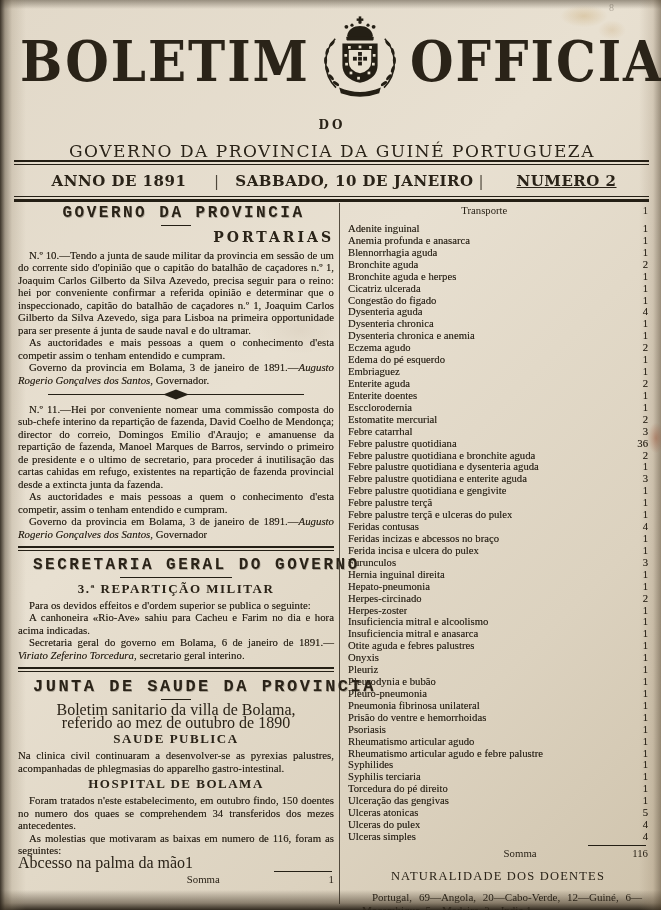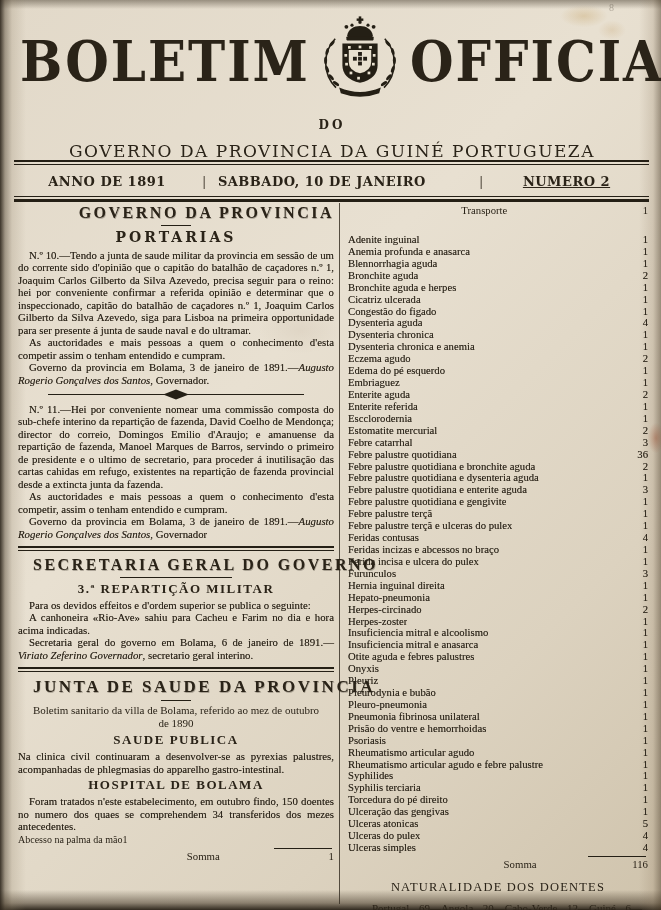--- a/index.html
+++ b/index.html
@@ -29,68 +29,68 @@
   .mast-title{
     font-family:"DejaVu Serif", serif;font-weight:bold;font-size:50px;letter-spacing:2px;
     transform:scaleY(1.12);white-space:nowrap;
   }
   .crest{flex:0 0 96px;height:108px;margin-top:-6px;}
   .do-label{font-family:"DejaVu Serif", serif;font-weight:bold;font-size:12px;letter-spacing:3px;margin-top:2px;}
   .subtitle{font-family:"DejaVu Serif", serif;font-weight:normal;font-size:17px;letter-spacing:1.5px;margin-top:9px;white-space:nowrap;}
 
   .rule-a{position:absolute;left:14px;right:12px;top:160px;border-top:2px solid #241f15;border-bottom:1px solid #241f15;height:2px;}
   .dateline{
-    position:absolute;left:12px;right:12px;top:168px;height:26px;
+    position:absolute;left:24px;right:12px;top:168px;height:26px;
     display:flex;align-items:center;
-    font-family:"DejaVu Serif", serif;font-weight:bold;font-size:13px;letter-spacing:0.5px;
+    font-family:"DejaVu Serif", serif;font-weight:bold;font-size:15px;letter-spacing:0.5px;
   }
   .dl-cell-a{flex:0 0 190px;text-align:center;}
-  .dl-cell-b{flex:1;padding-left:11px;}
+  .dl-cell-b{flex:1;text-align:center;padding-left:11px;}
   .dl-cell-c{flex:0 0 165px;text-align:center;text-decoration:underline;}
   .dl-bar{flex:0 0 2px;font-weight:normal;opacity:.8;}
   .rule-b{position:absolute;left:14px;right:12px;top:196px;border-top:1px solid #241f15;border-bottom:3px solid #241f15;height:2px;}
 
   
   .col-divider{position:absolute;left:339px;top:203px;bottom:6px;width:1px;background:#3a3227;opacity:.85;}
   .left-col{position:absolute;left:18px;top:204px;width:316px;}
   .right-col{position:absolute;left:348px;top:204px;width:300px;}
 
   
   .display-heading{
-    font-family:Liberation Serif, serif;font-weight:bold;text-align:right;
+    font-family:Liberation Mono, monospace;font-weight:bold;text-align:center;
     font-size:16px;letter-spacing:2.5px;white-space:nowrap;
     text-shadow:0.6px 0.6px 0 rgba(42,35,25,.3);
     margin-left:15px;
   }
   .display-heading.big{font-size:17px;}
   .short-rule{width:30px;border-top:1.5px solid #241f15;margin:3px auto 3px;}
   .mid-rule{width:112px;border-top:1.5px solid #241f15;margin:3px auto 3px;}
-  .sub-heading{font-family:"DejaVu Serif", serif;font-weight:bold;text-align:center;font-size:14px;letter-spacing:3px;margin:1px 0 4px;}
+  .sub-heading{font-family:"DejaVu Serif", serif;font-weight:bold;text-align:right;font-size:14px;letter-spacing:3px;margin:1px 0 4px;}
   .caps-heading{text-align:center;font-size:13px;letter-spacing:1.5px;margin:2px 0;font-weight:bold;}
 
   
   .body-text p{margin:0;font-size:10.8px;line-height:12.45px;text-align:justify;text-shadow:0 0 .3px rgba(42,35,25,.55);}
   .body-text p.ind{text-indent:11px;}
-  .centered-note{font-size:11px;line-height:13px;text-align:center;margin:1px 0;}
+  .centered-note{font-size:16px;line-height:13px;text-align:center;margin:1px 0;}
 
   .fleuron{position:relative;height:12px;margin:3px 30px 2px;}
   .fleuron::before{content:"";position:absolute;left:0;right:0;top:5px;border-top:1.5px solid #241f15;}
   .fleuron::after{content:"";position:absolute;left:50%;top:2.5px;width:7px;height:7px;background:#241f15;
     transform:translateX(-50%) scaleX(2.6) rotate(45deg);}
   .section-rule{border-top:2.5px solid #241f15;border-bottom:1px solid #241f15;height:2px;margin:6px 0 5px;}
 
   
-  .item-row{display:flex;font-size:10px;line-height:13px;}
+  .item-row{display:flex;font-size:16px;line-height:13px;}
   .somma-rule{width:58px;border-top:1px solid #241f15;margin:2px 2px 1px auto;}
   .somma-row{display:flex;font-size:10.8px;line-height:13px;}
   .somma-row .s-label{flex:1;text-align:center;padding-left:60px;}
   .somma-row .s-val{flex:0 0 auto;text-align:left;}
 
   
-  .trans-row{display:flex;font-size:10.7px;line-height:12px;margin-bottom:18px;gap:22px;}
+  .trans-row{display:flex;font-size:10.7px;line-height:12px;margin-bottom:7px;gap:22px;}
   .trans-row .tlabel{flex:1;text-align:center;}
   .trow{display:flex;justify-content:space-between;font-size:10.7px;line-height:11.92px;text-shadow:0 0 .3px rgba(42,35,25,.5);}
   .trow .tlabel{white-space:nowrap;overflow:hidden;}
   .trow .tval{flex:0 0 auto;text-align:right;}
   .nat-heading{text-align:center;font-size:12.5px;letter-spacing:1.2px;margin:9px 0 7px;font-weight:normal;}
   .nat-text{font-size:11px;line-height:13.5px;text-align:justify;text-indent:10px;}
 </style>
 </head>
 <body>
 
@@ -196,32 +196,33 @@
     <p class="ind"><span>Governo da provincia em Bolama, 3 de janeiro de 1891.—</span><i>Augusto Rogerio Gonçalves dos Santos</i><span>, Governador</span></p>
 
     <div class="section-rule"></div>
 
     <div class="display-heading">SECRETARIA GERAL DO GOVERNO</div>
     <div class="mid-rule"></div>
     <div class="caps-heading">3.ª REPARTIÇÃO MILITAR</div>
 
     <p class="ind">Para os devidos effeitos e d'ordem superior se publica o seguinte:</p>
     <p class="ind">A canhoneira «Rio-Ave» sahiu para Cacheu e Farim no dia e hora acima indicadas.</p>
-    <p class="ind"><span>Secretaria geral do governo em Bolama, 6 de janeiro de 1891.—</span><i>Viriato Zeferino Governador</i><span>, secretario geral interino.</span></p>
+    <p class="ind"><span>Secretaria geral do governo em Bolama, 6 de janeiro de 1891.—</span><i>Viriato Zeferino Torcedura</i><span>, secretario geral interino.</span></p>
 
     <div class="section-rule"></div>
 
     <div class="display-heading big">JUNTA DE SAUDE DA PROVINCIA</div>
     <div class="short-rule"></div>
 
     <div class="centered-note" style="padding:0 14px;">Boletim sanitario da villa de Bolama, referido ao mez de outubro de 1890</div>
     <div class="caps-heading">SAUDE PUBLICA</div>
     <p>Na clinica civil continuaram a desenvolver-se as pyrexias palustres, acompanhadas de phlegmasias do apparelho gastro-intestinal.</p>
     <div class="caps-heading">HOSPITAL DE BOLAMA</div>
     <p class="ind">Foram tratados n'este estabelecimento, em outubro findo, 150 doentes no numero dos quaes se comprehendem 34 transferidos dos mezes antecedentes.</p>
+    <p class="ind">As molestias que motivaram as baixas em numero de 116, foram as seguintes:</p>
 
     <div class="item-row">
       <span>Abcesso na palma da mão</span>
       <span>1</span>
     </div>
     <div class="somma-rule"></div>
     <div class="somma-row">
       <span class="s-label">Somma</span>
       <span class="s-val">1</span>
     </div>
@@ -284,21 +285,21 @@
         </div>
         <div class="trow">
           <span class="tlabel">Embriaguez</span>
           <span class="tval">1</span>
         </div>
         <div class="trow">
           <span class="tlabel">Enterite aguda</span>
           <span class="tval">2</span>
         </div>
         <div class="trow">
-          <span class="tlabel">Enterite referida</span>
+          <span class="tlabel">Enterite doentes</span>
           <span class="tval">1</span>
         </div>
         <div class="trow">
           <span class="tlabel">Escclorodernia</span>
           <span class="tval">1</span>
         </div>
         <div class="trow">
           <span class="tlabel">Estomatite mercurial</span>
           <span class="tval">2</span>
         </div>

